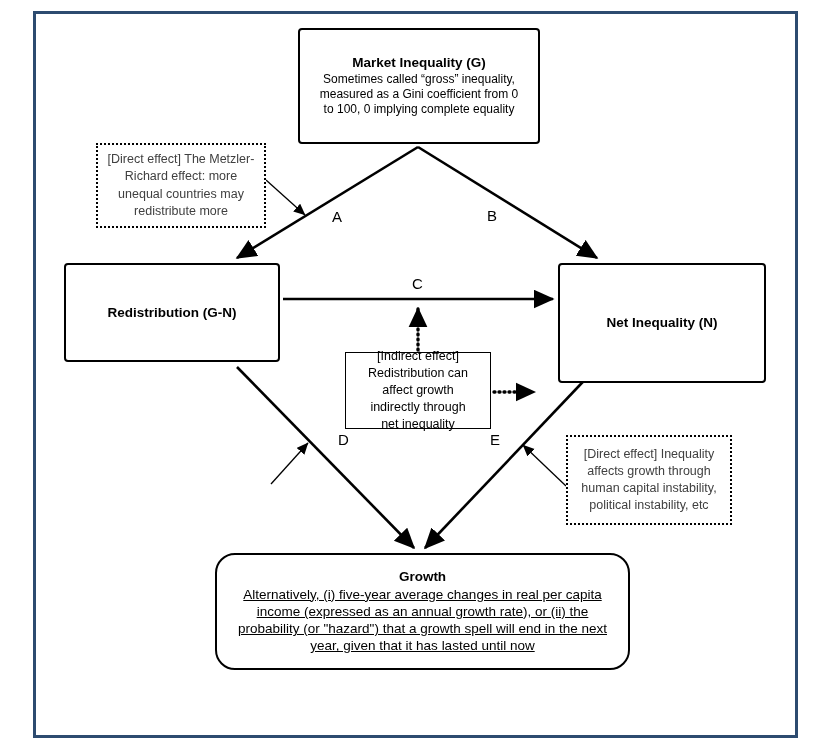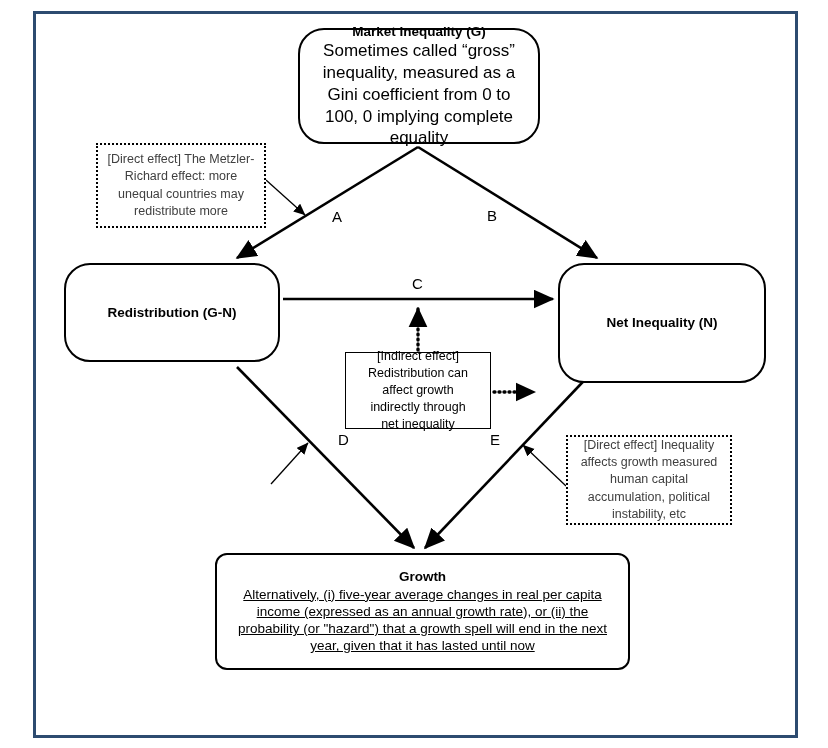--- a/index.html
+++ b/index.html
@@ -36,42 +36,42 @@
     left: 0; top: 0;
     width: 828px;
     height: 748px;
     pointer-events: none;
   }
   
   .node {
     position: absolute;
     box-sizing: border-box;
     border: 2.5px solid #000000;
-    border-radius: 26px;
+    border-radius: 4px;
     background: #ffffff;
     display: flex;
     flex-direction: column;
     align-items: center;
     justify-content: center;
     text-align: center;
     color: #000000;
     line-height: 1.28;
   }
   .node .title {
     font-weight: bold;
     font-size: 13.5px;
   }
   .node .body {
-    font-size: 17px;
+    font-size: 12px;
     padding: 0 14px;
   }
   #node-market  { left: 298px; top: 28px;  width: 242px; height: 116px; }
   #node-redist  { left: 64px;  top: 263px; width: 216px; height: 99px;  }
   #node-net     { left: 558px; top: 263px; width: 208px; height: 120px;  }
-  #node-growth  { left: 215px; top: 553px; width: 415px; height: 117px; border-radius: 12px; }
+  #node-growth  { left: 215px; top: 553px; width: 415px; height: 117px; border-radius: 20px; }
   #node-growth .body { font-size: 13.5px; padding: 0 16px; text-decoration: underline; }
 
   
   .callout {
     position: absolute;
     box-sizing: border-box;
     border: 2px dotted #000000;
     background: #ffffff;
     text-align: center;
     color: #404040;
@@ -171,21 +171,21 @@
   </div>
 
   <div class="node" id="node-growth">
     <div class="title">Growth</div>
     <div class="body">Alternatively, (i) five-year average changes in real per capita income (expressed as an annual growth rate), or (ii)  the probability (or "hazard") that a growth spell will end in the next year, given that it has lasted until now</div>
   </div>
 
   <div class="callout" id="callout-metzler">[Direct effect] The Metzler-Richard effect: more unequal countries may redistribute more</div>
 
 
-  <div class="callout" id="callout-human">[Direct effect] Inequality affects growth measured human capital accumulation, political instability, etc</div>
+  <div class="callout" id="callout-human">[Direct effect] Inequality affects growth through human capital instability, political instability, etc</div>
 
   <div id="callout-indirect">[Indirect effect] Redistribution can affect growth indirectly through net inequality</div>
 
   <div class="edge-label" id="label-A">A</div>
   <div class="edge-label" id="label-B">B</div>
   <div class="edge-label" id="label-C">C</div>
   <div class="edge-label" id="label-D">D</div>
   <div class="edge-label" id="label-E">E</div>
 
 </div>

